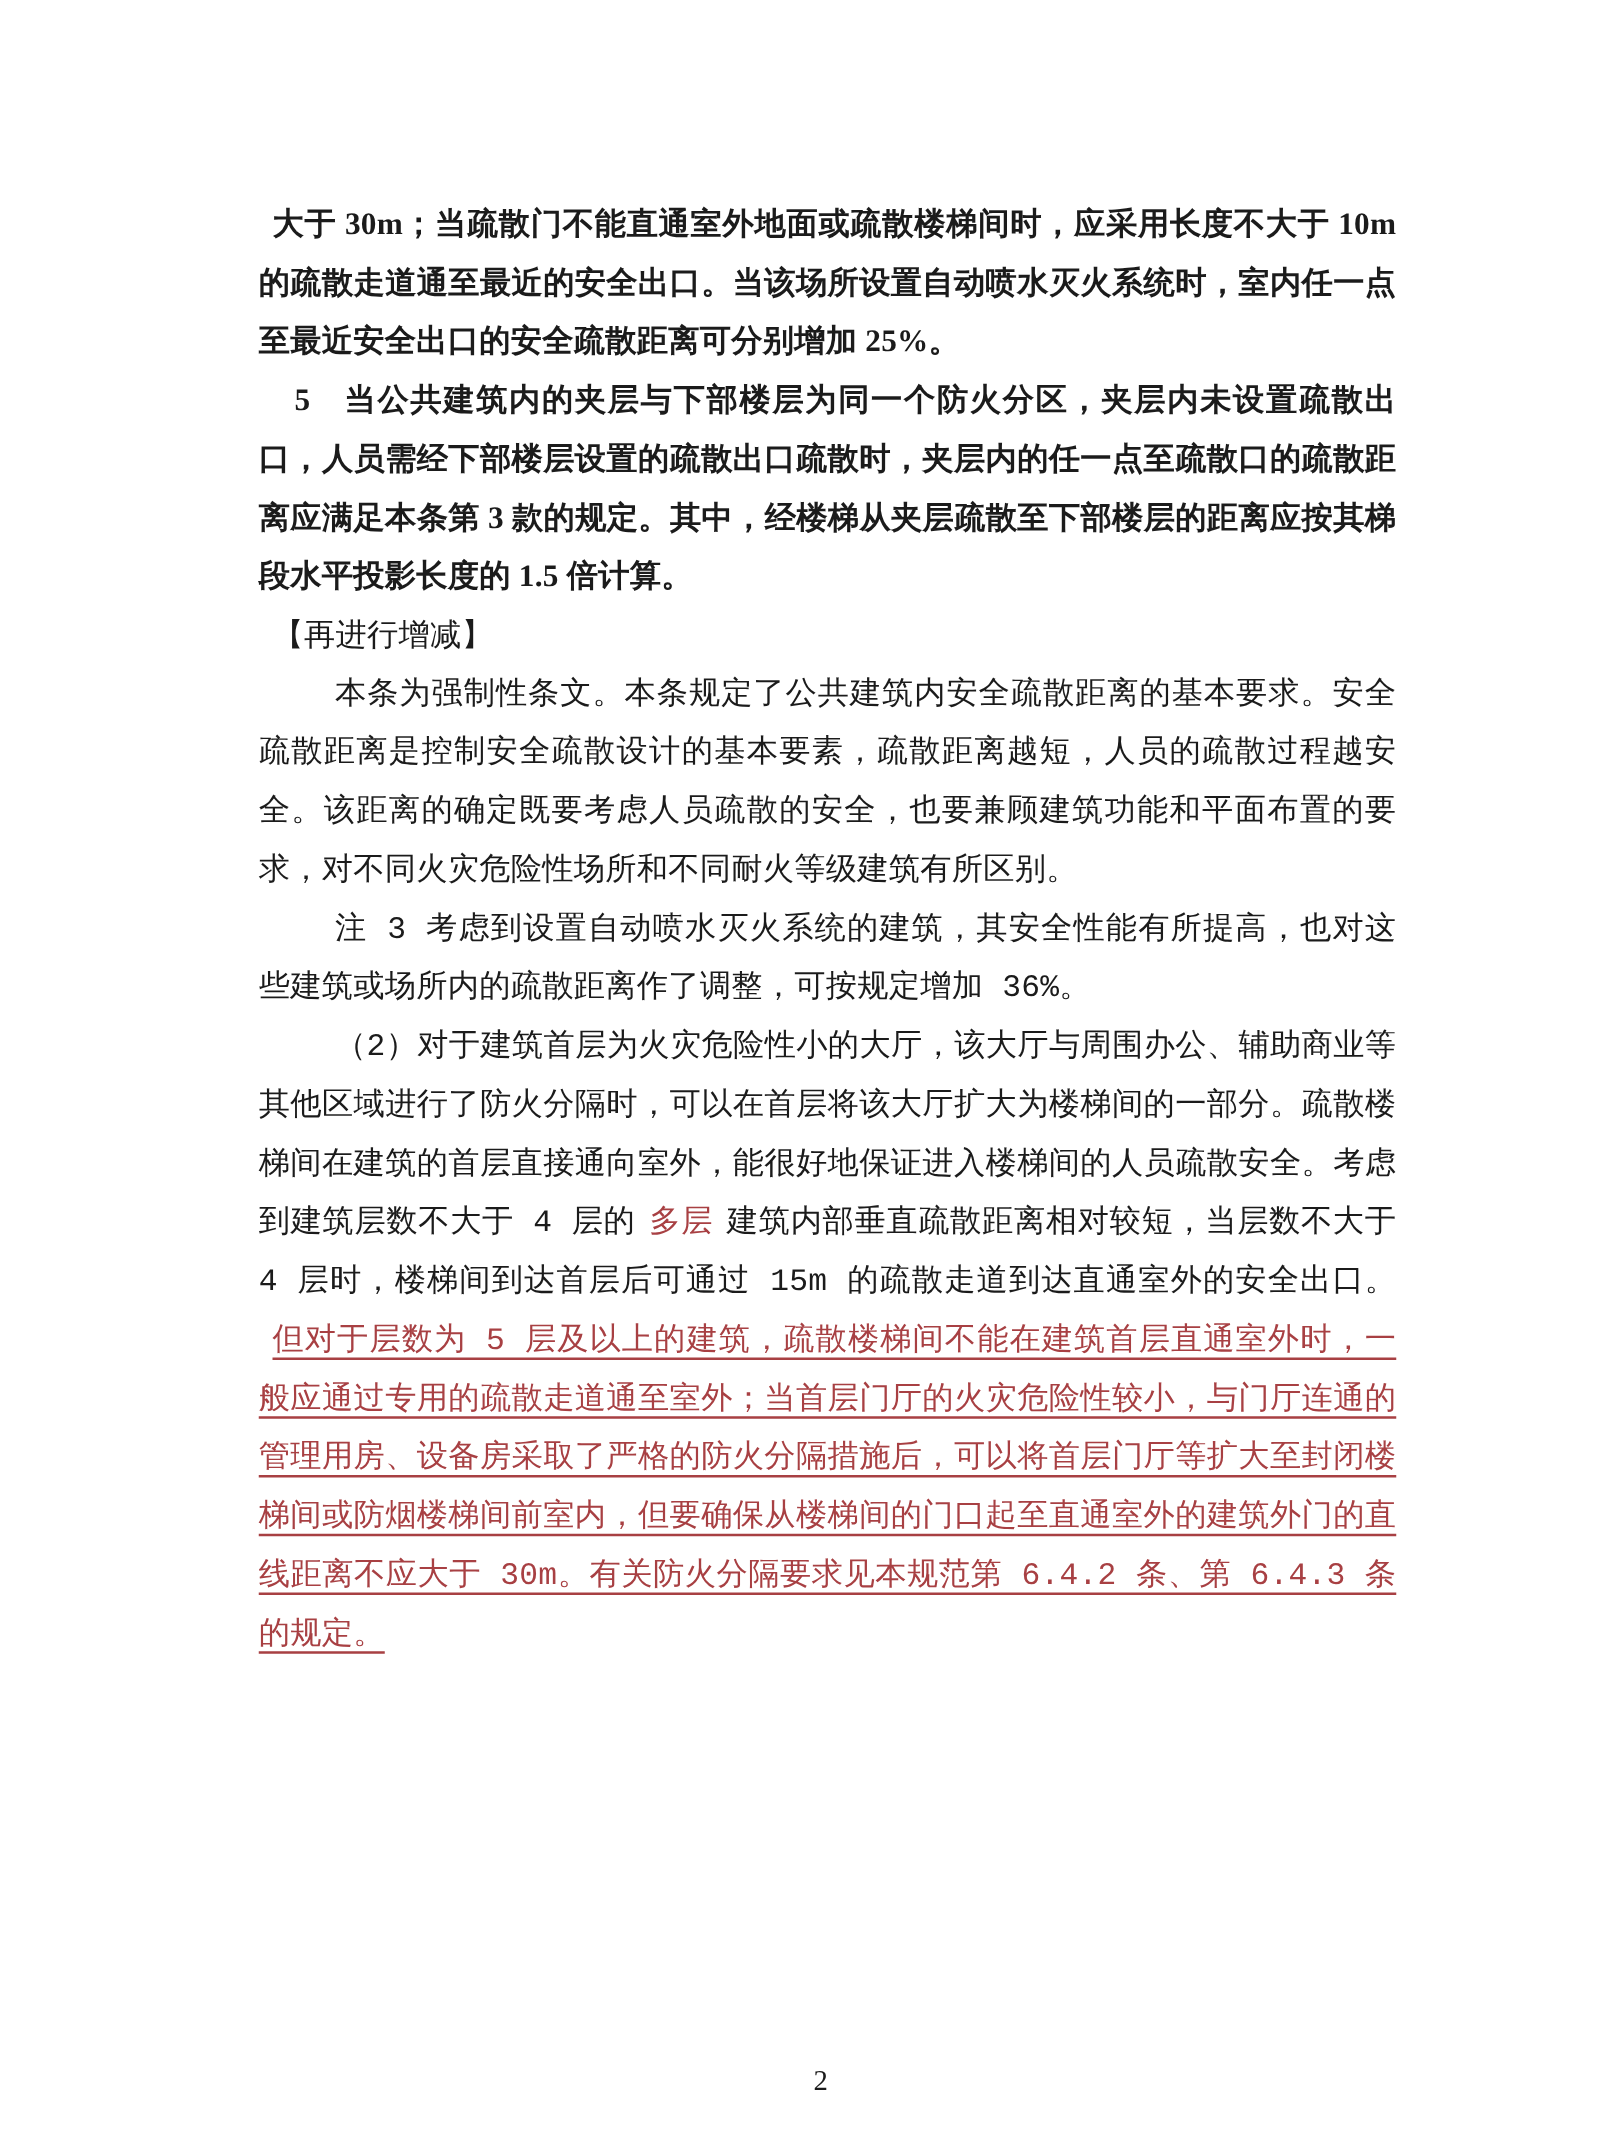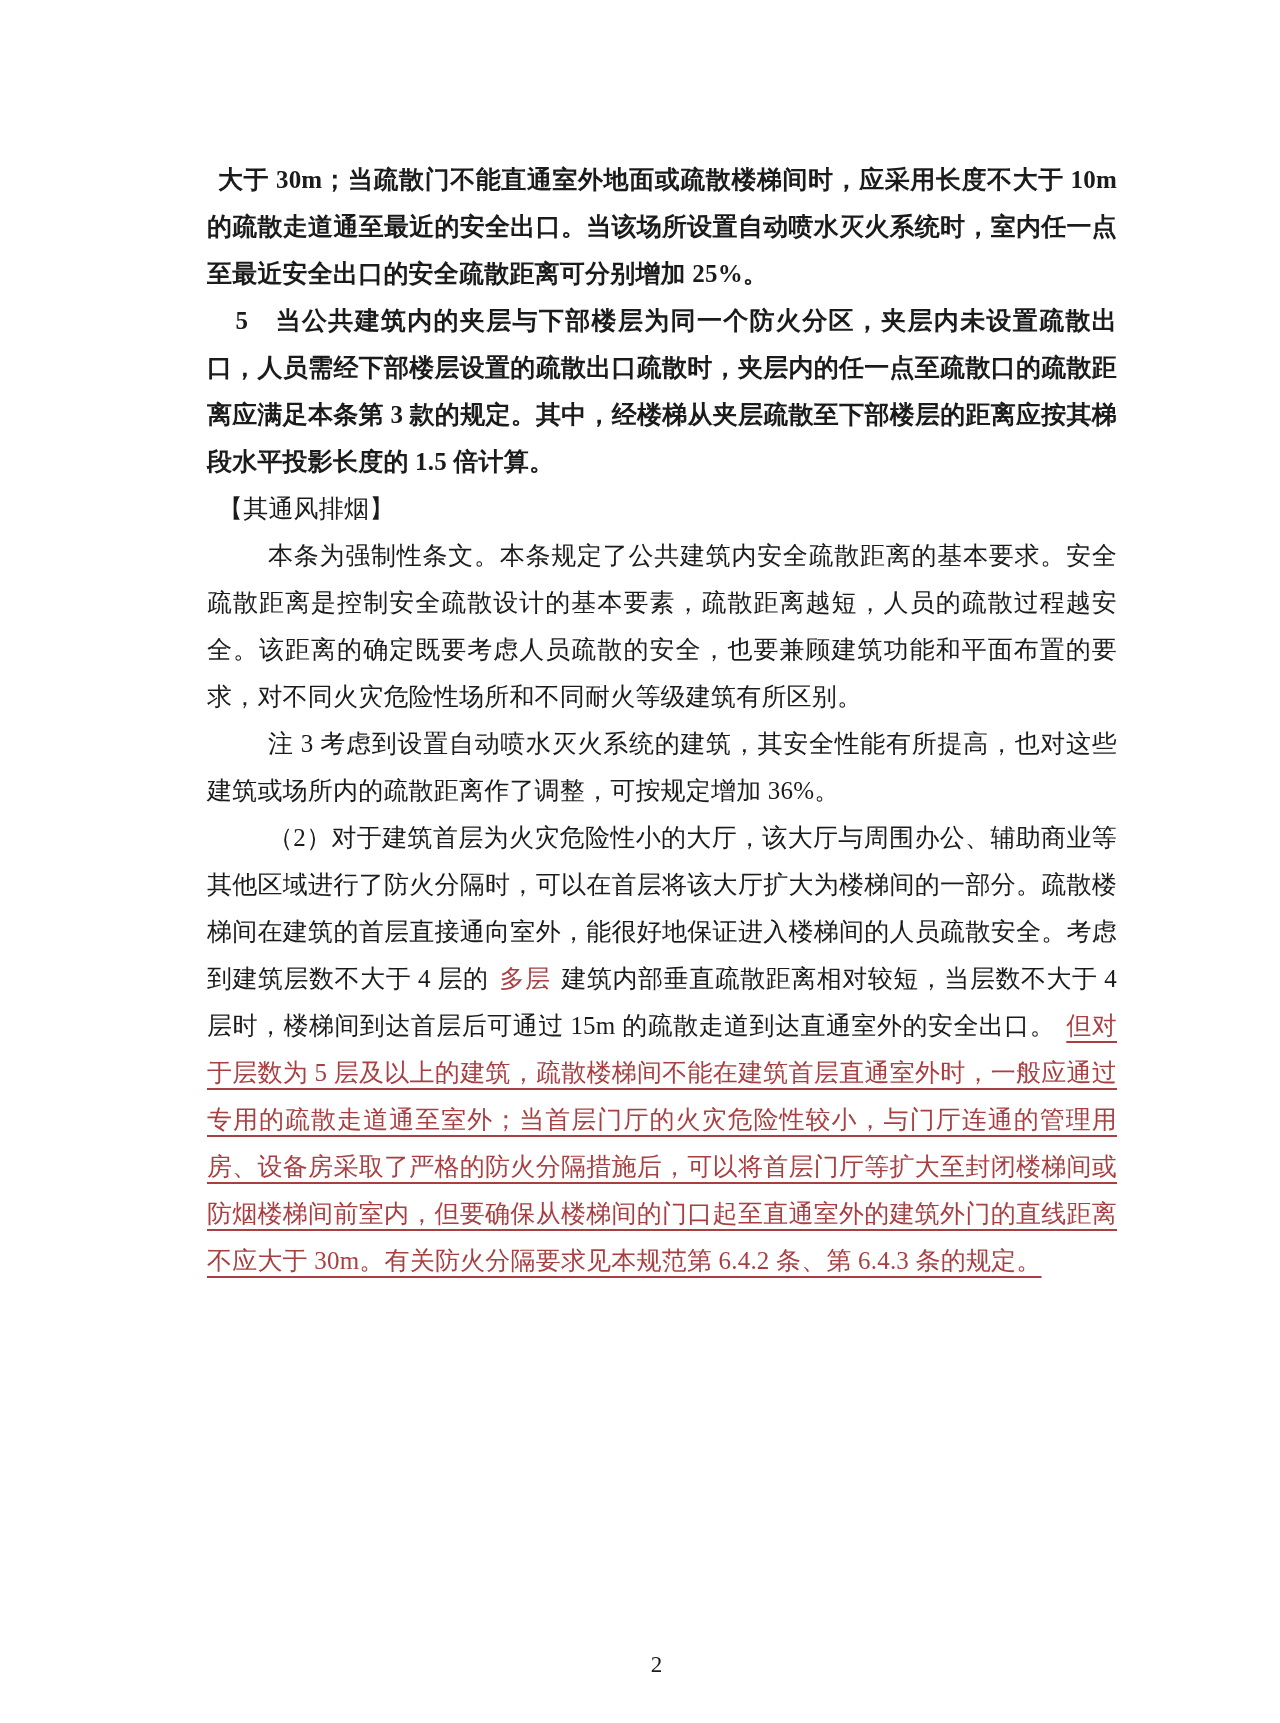--- a/index.html
+++ b/index.html
@@ -35,21 +35,21 @@
   .para {
     margin: 0;
     font-size: 25px;
     line-height: 47px;
     color: var(--body-text);
     text-align: justify;
     text-justify: inter-ideograph;
     letter-spacing: 0.2px;
     word-break: break-all;
   }
-  .para.indent { text-indent: 2em; }
+  .para.indent { text-indent: 2em; font-family: Liberation Mono, monospace; }
   .para.indent-sm { text-indent: 0.7em; }
   .seg.bold { font-weight: 700; }
   .seg.normal { font-weight: 400; }
   .seg.red { color: var(--revision-red); }
   .seg.red-underline {
     color: var(--revision-red);
     text-decoration: underline;
     text-decoration-color: var(--revision-red);
     text-decoration-thickness: 2px;
     text-underline-offset: 7px;
@@ -65,19 +65,19 @@
     color: var(--body-text);
   }
 </style>
 </head>
 <body>
 
 <div class="page">
   <div class="content">
       <p class="para"><span class="seg bold">大于 30m；当疏散门不能直通室外地面或疏散楼梯间时，应采用长度不大于 10m 的疏散走道通至最近的安全出口。当该场所设置自动喷水灭火系统时，室内任一点至最近安全出口的安全疏散距离可分别增加 25%。</span></p>
       <p class="para indent-sm"><span class="seg bold">5　当公共建筑内的夹层与下部楼层为同一个防火分区，夹层内未设置疏散出口，人员需经下部楼层设置的疏散出口疏散时，夹层内的任一点至疏散口的疏散距离应满足本条第 3 款的规定。其中，经楼梯从夹层疏散至下部楼层的距离应按其梯段水平投影长度的 1.5 倍计算。</span></p>
-      <p class="para"><span class="seg normal">【其通风排烟】</span></p>
+      <p class="para"><span class="seg normal">【再进行增减】</span></p>
       <p class="para indent"><span class="seg normal">本条为强制性条文。本条规定了公共建筑内安全疏散距离的基本要求。安全疏散距离是控制安全疏散设计的基本要素，疏散距离越短，人员的疏散过程越安全。该距离的确定既要考虑人员疏散的安全，也要兼顾建筑功能和平面布置的要求，对不同火灾危险性场所和不同耐火等级建筑有所区别。</span></p>
       <p class="para indent"><span class="seg normal">注 3 考虑到设置自动喷水灭火系统的建筑，其安全性能有所提高，也对这些建筑或场所内的疏散距离作了调整，可按规定增加 36%。</span></p>
       <p class="para indent"><span class="seg normal">（2）对于建筑首层为火灾危险性小的大厅，该大厅与周围办公、辅助商业等其他区域进行了防火分隔时，可以在首层将该大厅扩大为楼梯间的一部分。疏散楼梯间在建筑的首层直接通向室外，能很好地保证进入楼梯间的人员疏散安全。考虑到建筑层数不大于 4 层的</span><span class="seg red">多层</span><span class="seg normal">建筑内部垂直疏散距离相对较短，当层数不大于 4 层时，楼梯间到达首层后可通过 15m 的疏散走道到达直通室外的安全出口。</span><span class="seg red-underline">但对于层数为 5 层及以上的建筑，疏散楼梯间不能在建筑首层直通室外时，一般应通过专用的疏散走道通至室外；当首层门厅的火灾危险性较小，与门厅连通的管理用房、设备房采取了严格的防火分隔措施后，可以将首层门厅等扩大至封闭楼梯间或防烟楼梯间前室内，但要确保从楼梯间的门口起至直通室外的建筑外门的直线距离不应大于 30m。有关防火分隔要求见本规范第 6.4.2 条、第 6.4.3 条的规定。</span></p>
     </div>
   <div class="footer">2</div>
 </div>
 
 </body></html>

